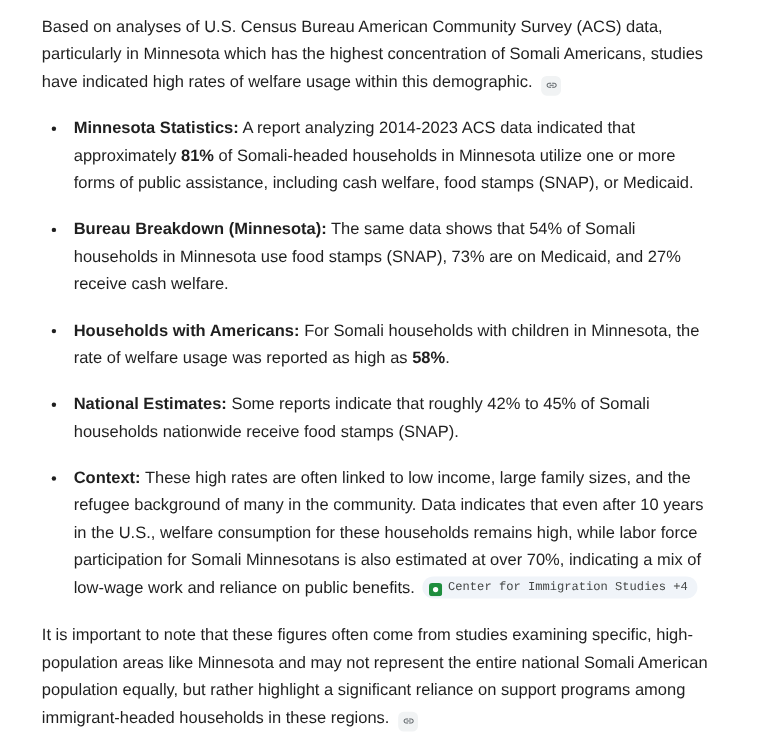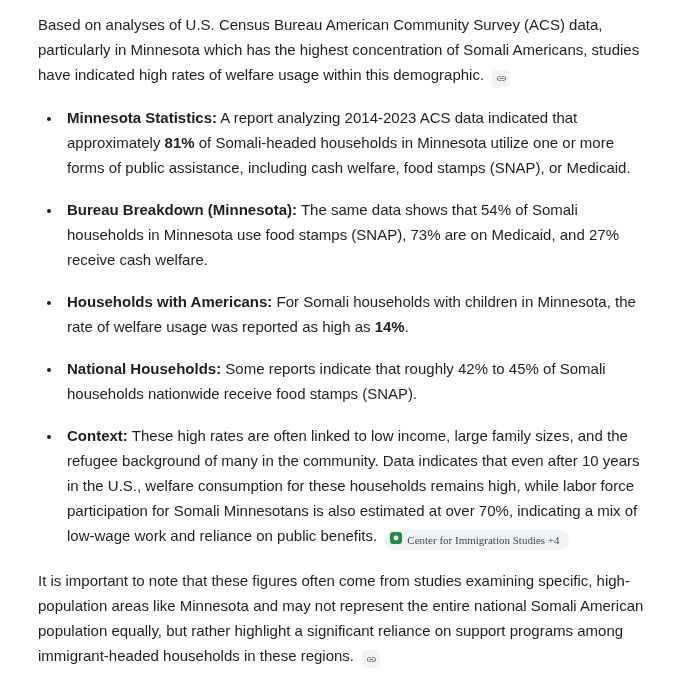--- a/index.html
+++ b/index.html
@@ -44,55 +44,55 @@
     color:var(--link-color);
     vertical-align:-4px;
     margin-left:4px;
     cursor:pointer;
     border:none;
     padding:0;
   }
   .link-chip svg{display:block;}
   .cite-chip{
     display:inline-flex;
-    align-items:flex-start;
+    align-items:flex-end;
     gap:5px;
     background:var(--chip-bg);
     color:var(--chip-text);
     border-radius:11px;
     padding:2px 9px 2px 6px;
     font-size:11px;
     line-height:16px;
     vertical-align:-3px;
     margin-left:3px;
     cursor:pointer;
     white-space:nowrap;
     border:none;
-    font-family:Liberation Serif, serif;
+    font-family:Liberation Mono, monospace;
   }
   .cite-chip .fav{display:inline-flex;}
 </style>
 </head>
 <body>
 
 <div class="page">
 
   <p class="para"><span><span>Based on analyses of U.S. Census Bureau American Community Survey (ACS) data, particularly in Minnesota which has the highest concentration of Somali Americans, studies have indicated high rates of welfare usage within this demographic. </span></span><button class="link-chip">
     <span style="display:inline-flex;">
       <svg width="11" height="11" viewBox="0 0 24 24" aria-hidden="true">
         <path fill="currentColor" d="M3.9 12c0-1.71 1.39-3.1 3.1-3.1h4V7H7c-2.76 0-5 2.24-5 5s2.24 5 5 5h4v-1.9H7c-1.71 0-3.1-1.39-3.1-3.1zM8 13h8v-2H8v2zm9-6h-4v1.9h4c1.71 0 3.1 1.39 3.1 3.1s-1.39 3.1-3.1 3.1h-4V17h4c2.76 0 5-2.24 5-5s-2.24-5-5-5z"></path>
       </svg>
     </span>
   </button></p>
 
   <ul class="bullets" id="bullet-list">
       <li><span><span class="b">Minnesota Statistics:</span><span> A report analyzing 2014-2023 ACS data indicated that approximately </span><span class="b">81%</span><span> of Somali-headed households in Minnesota utilize one or more forms of public assistance, including cash welfare, food stamps (SNAP), or Medicaid.</span></span></li>
       <li><span><span class="b">Bureau Breakdown (Minnesota):</span><span> The same data shows that 54% of Somali households in Minnesota use food stamps (SNAP), 73% are on Medicaid, and 27% receive cash welfare.</span></span></li>
-      <li><span><span class="b">Households with Americans:</span><span> For Somali households with children in Minnesota, the rate of welfare usage was reported as high as </span><span class="b">14%</span><span>.</span></span></li>
-      <li><span><span class="b">National Households:</span><span> Some reports indicate that roughly 42% to 45% of Somali households nationwide receive food stamps (SNAP).</span></span></li>
+      <li><span><span class="b">Households with Americans:</span><span> For Somali households with children in Minnesota, the rate of welfare usage was reported as high as </span><span class="b">58%</span><span>.</span></span></li>
+      <li><span><span class="b">National Estimates:</span><span> Some reports indicate that roughly 42% to 45% of Somali households nationwide receive food stamps (SNAP).</span></span></li>
       <li><span><span class="b">Context:</span><span> These high rates are often linked to low income, large family sizes, and the refugee background of many in the community. Data indicates that even after 10 years in the U.S., welfare consumption for these households remains high, while labor force participation for Somali Minnesotans is also estimated at over 70%, indicating a mix of low-wage work and reliance on public benefits. </span></span><button class="cite-chip">
     <span class="fav">
       <svg width="12" height="12" viewBox="0 0 12 12" aria-hidden="true">
         <rect width="12" height="12" rx="3" fill="#1e8e3e"></rect>
         <circle cx="6" cy="6" r="2.4" fill="#ffffff"></circle>
       </svg>
     </span>
     <span>Center for Immigration Studies +4</span>
   </button></li>
     </ul>

